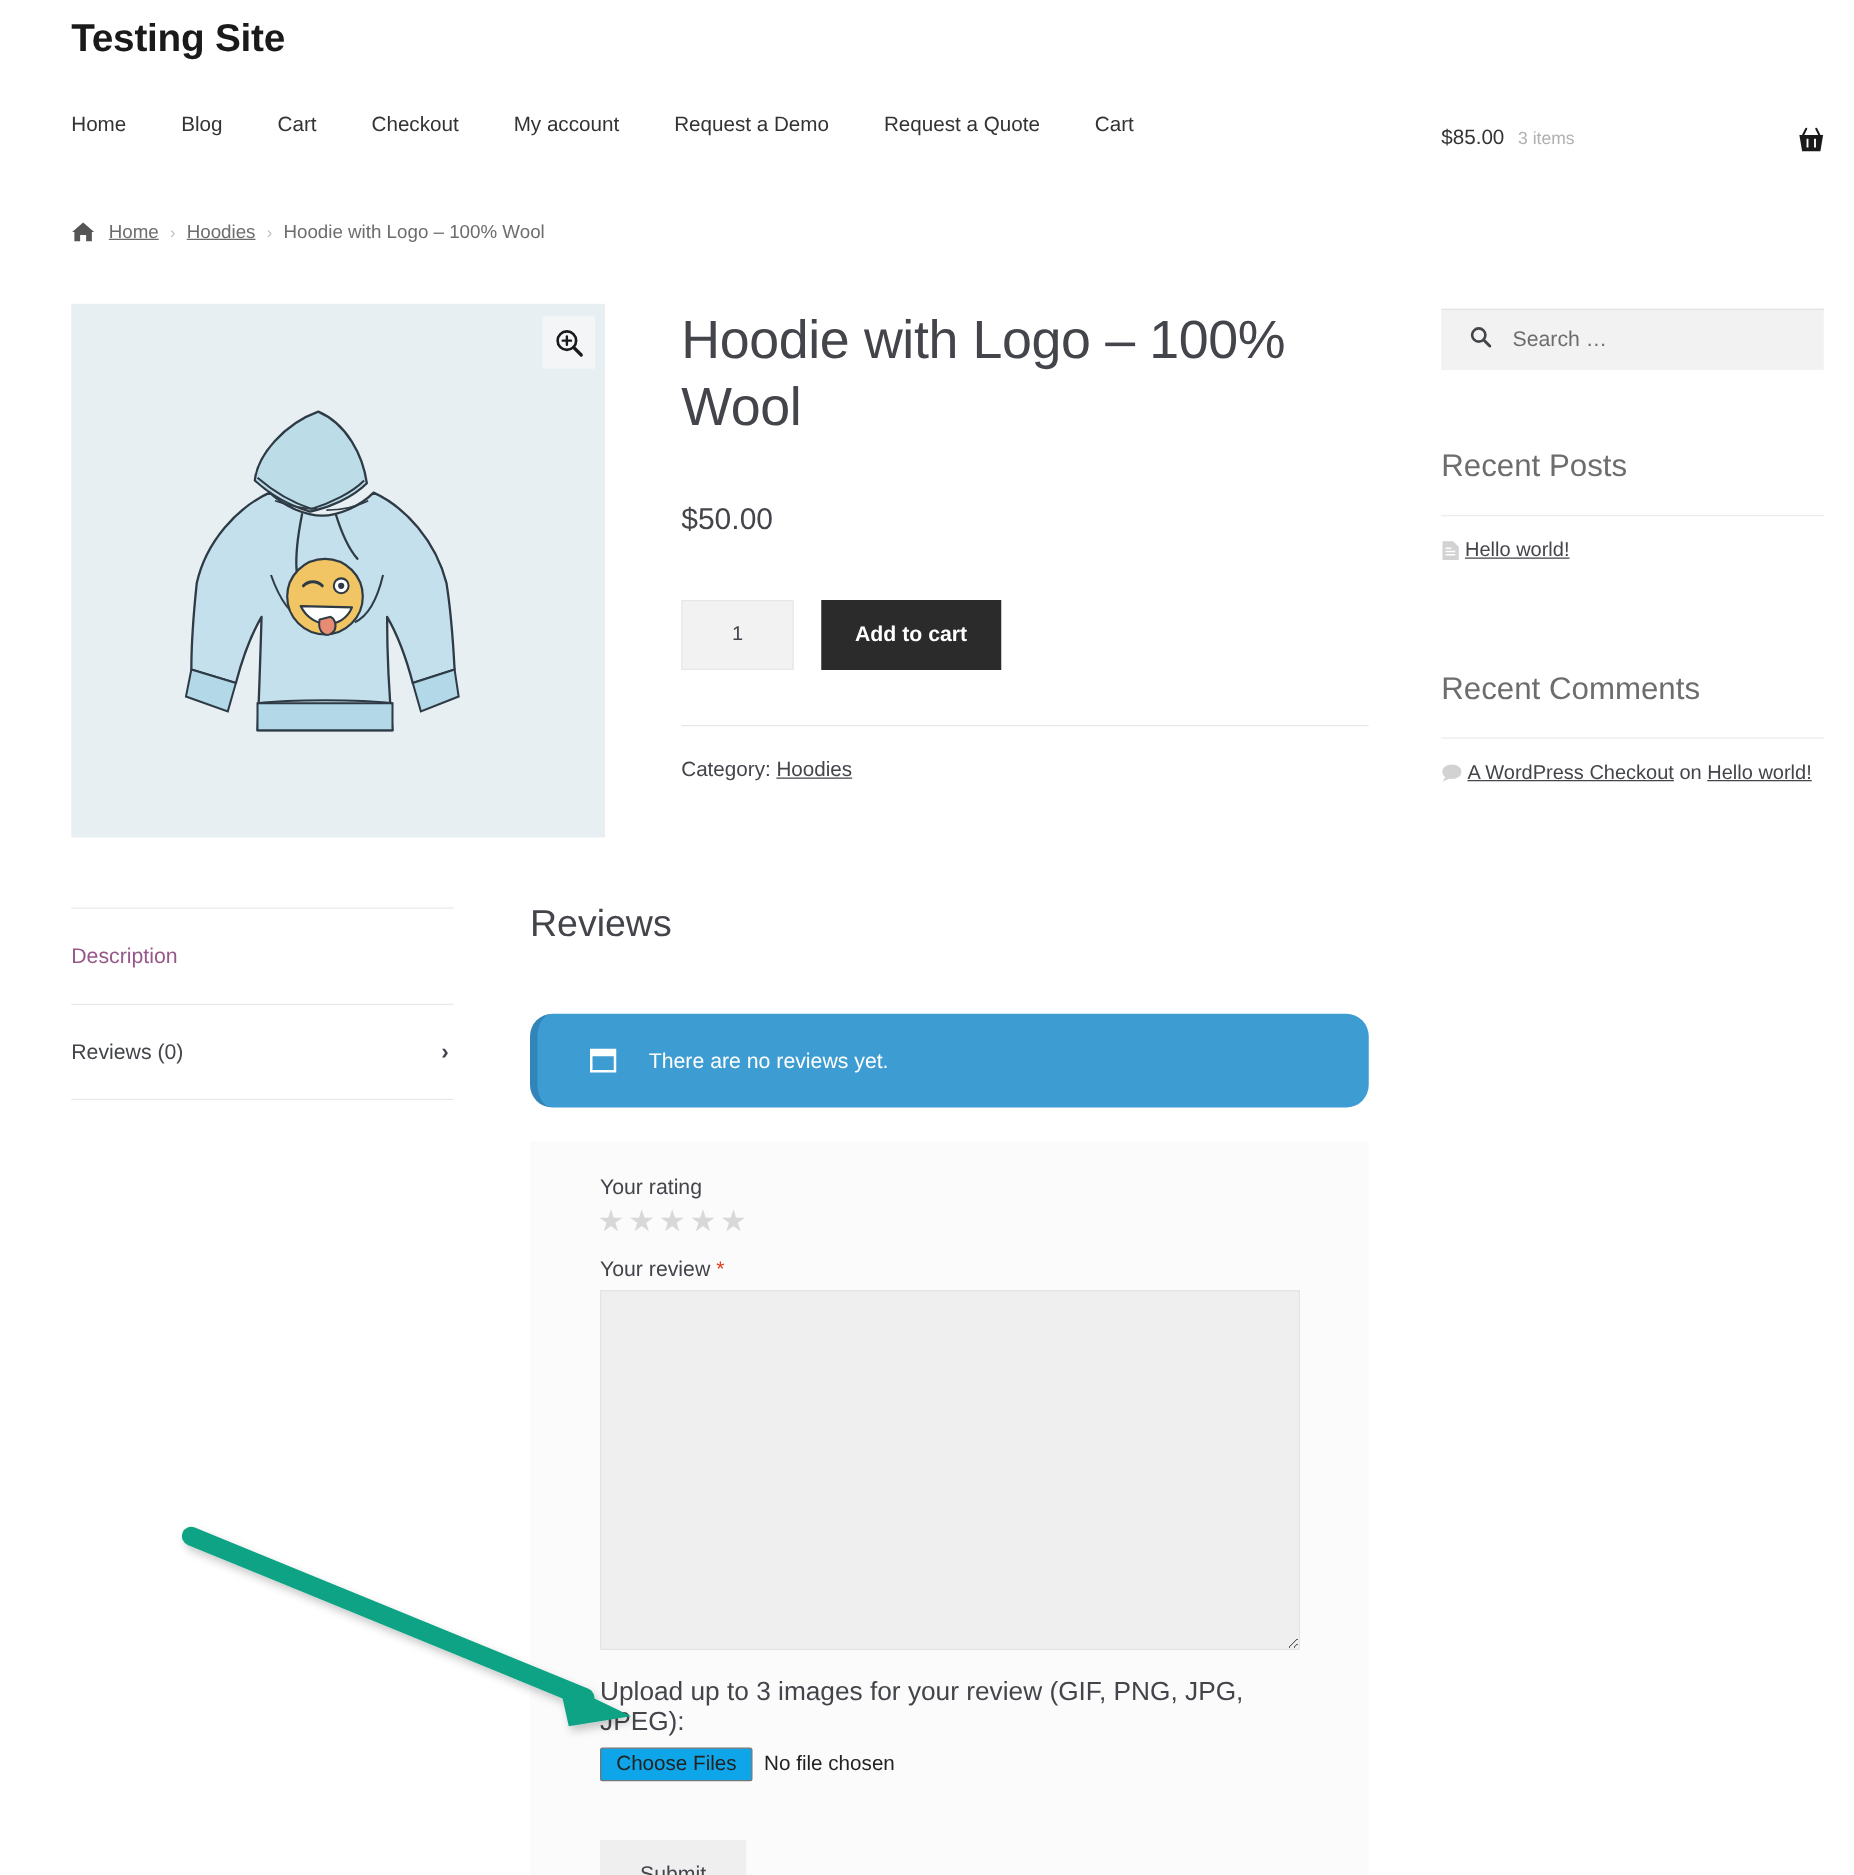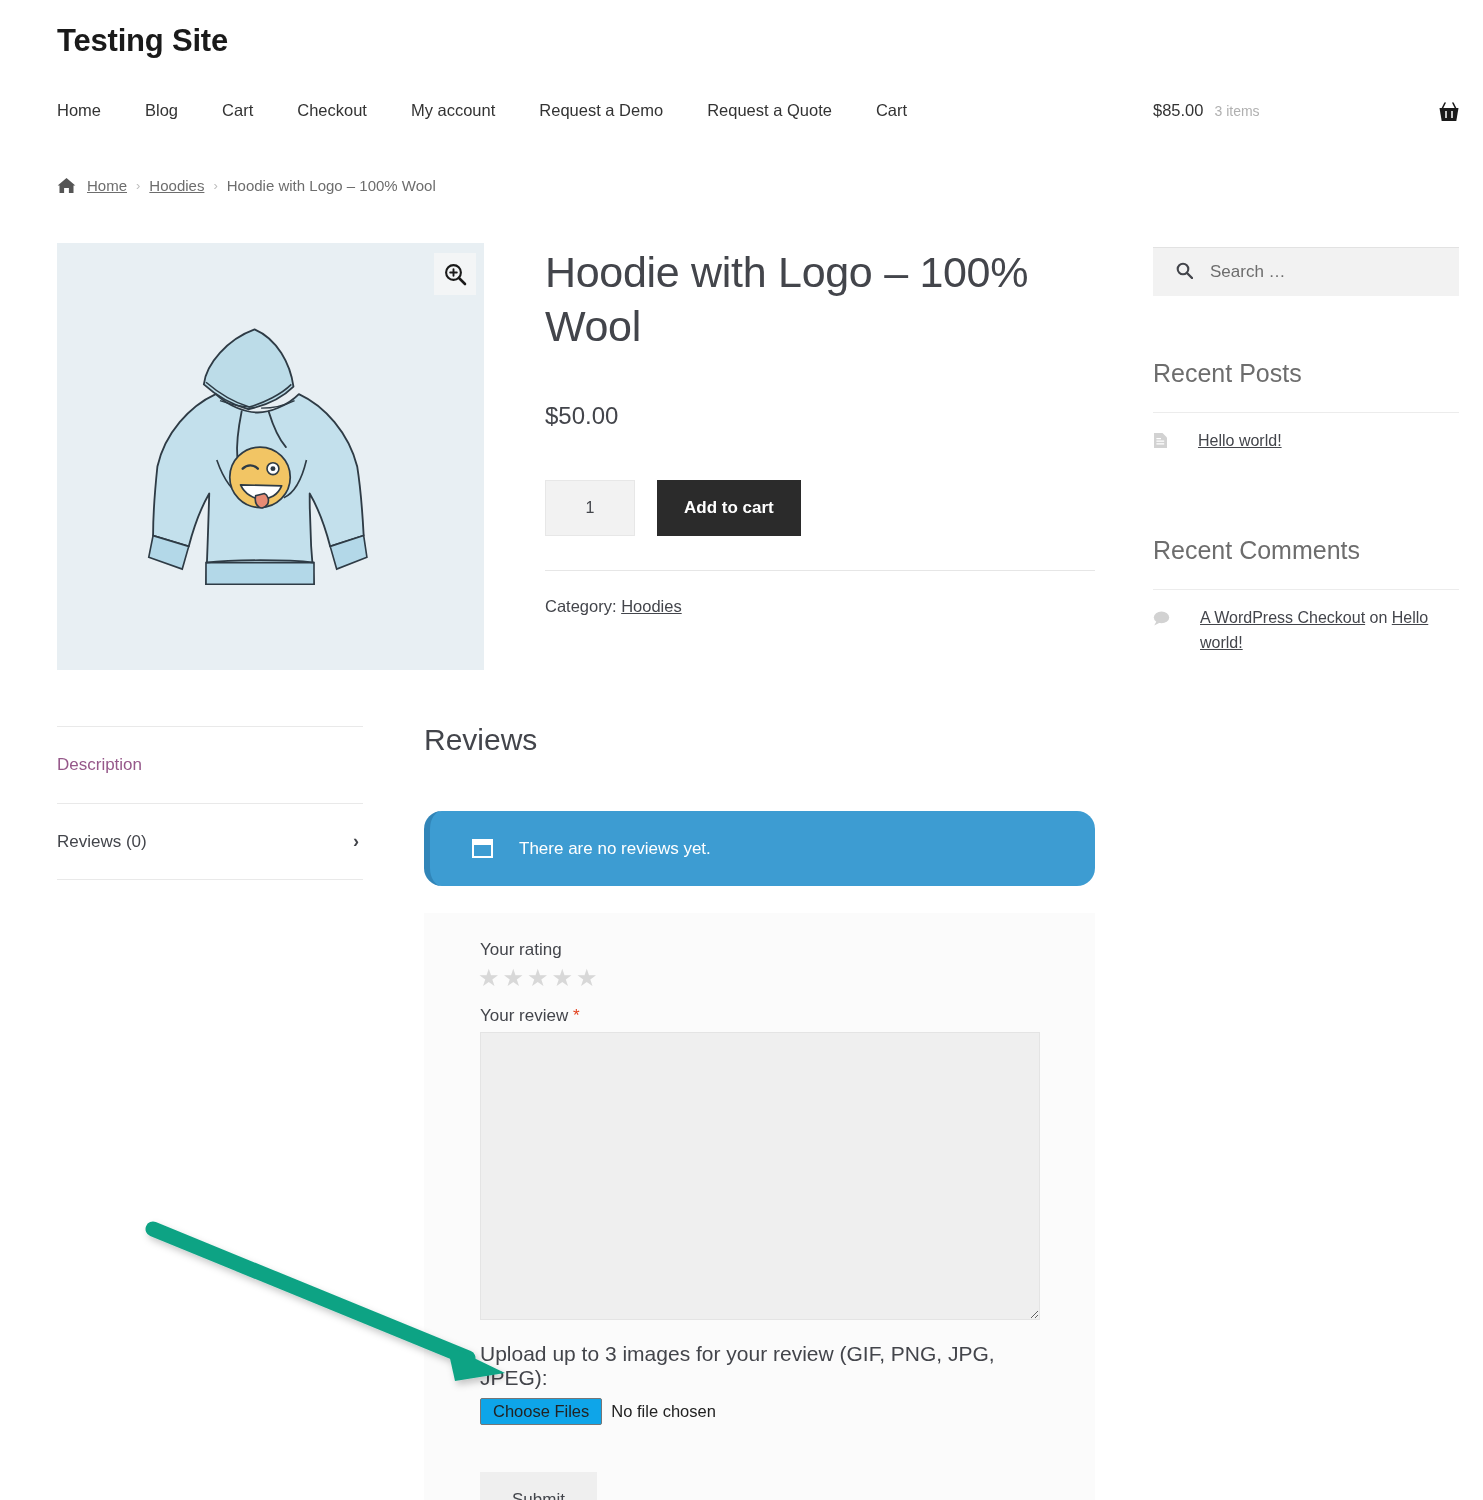--- a/index.html
+++ b/index.html
@@ -8,21 +8,21 @@
     width: 1483px;
     height: 1500px;
     background: #ffffff;
     font-family: "Liberation Sans", sans-serif;
     color: #43454b;
     overflow: hidden;
     position: relative;
   }
 
   
-  .site-header { padding: 22px 0 0 57px; }
+  .site-header { padding: 12px 0 0 57px; }
   .site-title {
     font-size: 31px;
     font-weight: bold;
     color: #1a1a1a;
     letter-spacing: -0.2px;
     line-height: 1.2;
     margin: 0;
   }
 
   .main-nav {
@@ -139,21 +139,21 @@
     padding: 0 27px;
     background: #2b2b2b;
     color: #ffffff;
     border: none;
     font-size: 17px;
     font-weight: bold;
     cursor: pointer;
     font-family: "Liberation Sans", sans-serif;
   }
   .product-meta {
-    margin-top: 34px;
+    margin-top: 44px;
     padding-top: 26px;
     border-top: 1px solid #e6e6e6;
     font-size: 16.5px;
     color: #43454b;
   }
   .product-meta a { color: #43454b; text-decoration: underline; }
 
   
   .tabs {
     position: absolute;
@@ -303,21 +303,21 @@
     font-weight: 300;
     color: #6d6d6d;
     margin: 0 0 24px 0;
     line-height: 1.2;
   }
   .widget-list { list-style: none; margin: 0; padding: 0; }
   .widget-list li {
     border-top: 1px solid #ececec;
     padding: 16px 0 16px 0;
     display: flex;
-    gap: 30px;
+    gap: 4px;
     font-size: 16px;
     line-height: 1.55;
     color: #43454b;
     align-items: flex-start;
   }
   .widget-list a { color: #43454b; text-decoration: underline; }
   .w-icon { flex: none; margin-top: 3px; }
 
   
   .arrow-overlay {

